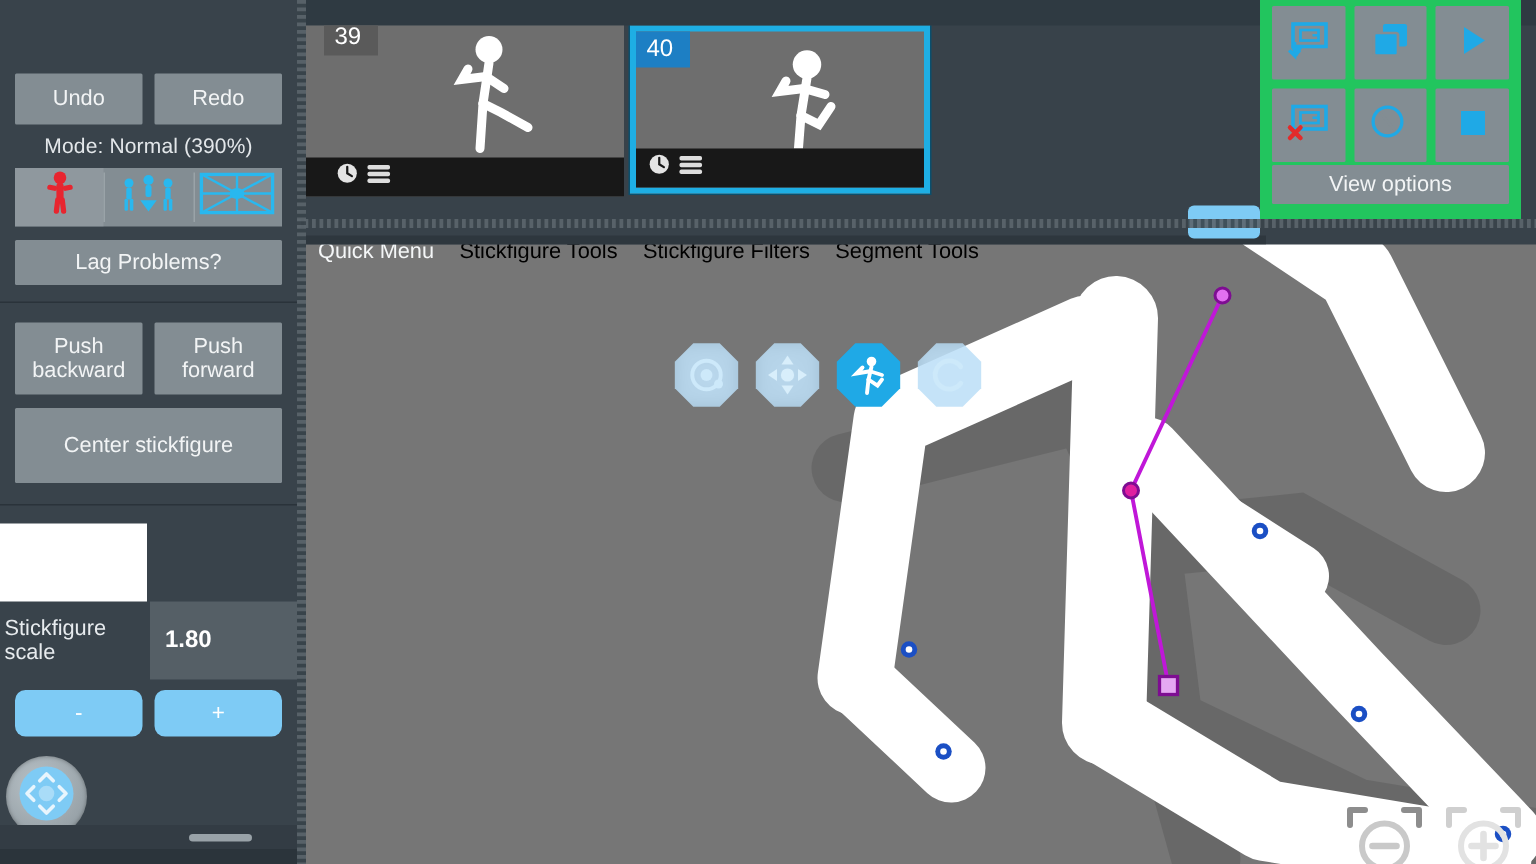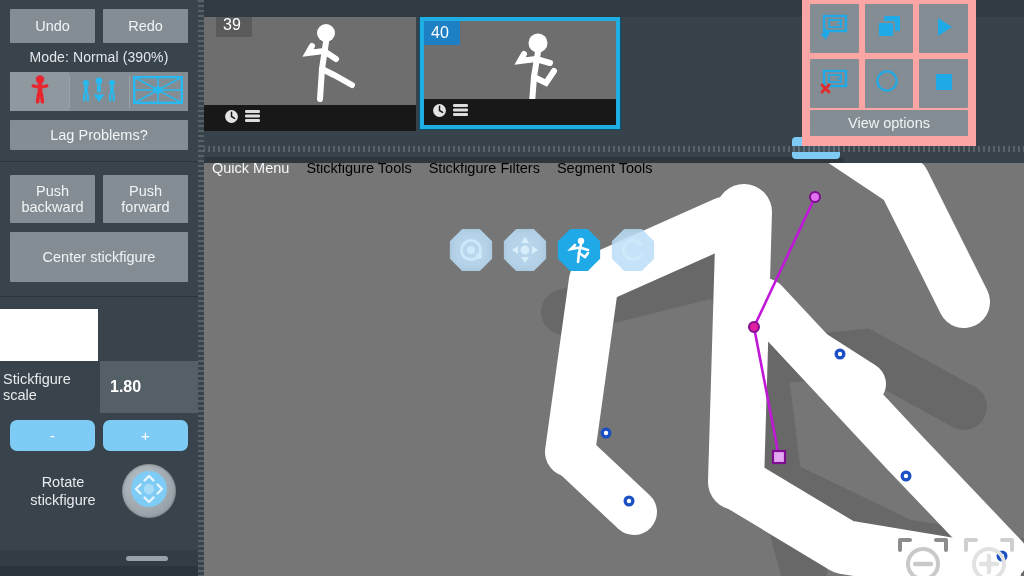--- a/index.html
+++ b/index.html
@@ -21,21 +21,21 @@
   .btn{
     background:#838d93; color:#f2f4f5; border:none;
     font-size:14.5px; font-family:"Liberation Sans", sans-serif;
     display:flex; align-items:center; justify-content:center;
     text-align:center; line-height:1.12; cursor:pointer;
     border-radius:1px;
   }
   .row-2{
     display:flex; gap:8px; padding:0 10px;
   }
-  #undo-redo-row{ padding-top:9px; }
+  #undo-redo-row{ padding-top:9px;margin-top:40px; }
   #undo-btn, #redo-btn{ flex:1; height:34px; }
   #mode-label{
     text-align:center; color:#e3e7ea; font-size:14px;
     padding:6px 0 7px 0; letter-spacing:.1px;
   }
   #mode-icon-row{
     display:flex; margin:0 10px; height:39px;
     background:#838d93; overflow:hidden;
   }
   .mode-icon-cell{
@@ -144,22 +144,22 @@
     position:absolute; left:588px; top:120px; width:48px; height:22px;
     background:#7ecbf5; border:none; border-radius:4px; cursor:pointer;
   }
   #timeline-scrollbar{
     position:absolute; left:0; bottom:0; width:640px; height:6px;
     background:#2e373e;
   }
 
   
   #right-toolbar{
-    position:absolute; left:802px; top:0; width:174px; height:146px;
-    background:#fca5a5; z-index:12;
+    position:absolute; left:840px; top:0; width:174px; height:146px;
+    background:#22c55e; z-index:12;
   }
   .tool-grid{
     display:grid; grid-template-columns:repeat(3,1fr);
     gap:6px; padding:4px 8px 0 8px;
   }
   .tool-btn{
     height:49px; background:#838d93; border:none; cursor:pointer;
     display:flex; align-items:center; justify-content:center;
     position:relative; border-radius:1px;
   }
@@ -298,24 +298,20 @@
     <span class="field-label">Stickfigure scale</span>
     <div id="scale-value-box">1.80</div>
   </div>
 
   <div id="scale-btn-row">
     <button class="scale-btn">-</button>
     <button class="scale-btn">+</button>
   </div>
 
   <div id="rotate-row">
-    <div id="rotate-label">
-      <span>Rotate</span><br>
-      <span>stickfigure</span>
-    </div>
     <div id="rotate-dpad">
       <span>
         <svg width="42" height="42" viewBox="0 0 42 42">
           <circle cx="21" cy="21" r="18" fill="#7ecbf5"></circle>
           <circle cx="21" cy="21" r="5.2" fill="#a9dcf8"></circle>
           <g fill="none" stroke="#e8f5fd" stroke-width="2.4" stroke-linecap="round" stroke-linejoin="round">
             <path d="M16.5 12.5 L21 8 L25.5 12.5"></path>
             <path d="M16.5 29.5 L21 34 L25.5 29.5"></path>
             <path d="M12.5 16.5 L8 21 L12.5 25.5"></path>
             <path d="M29.5 16.5 L34 21 L29.5 25.5"></path>

